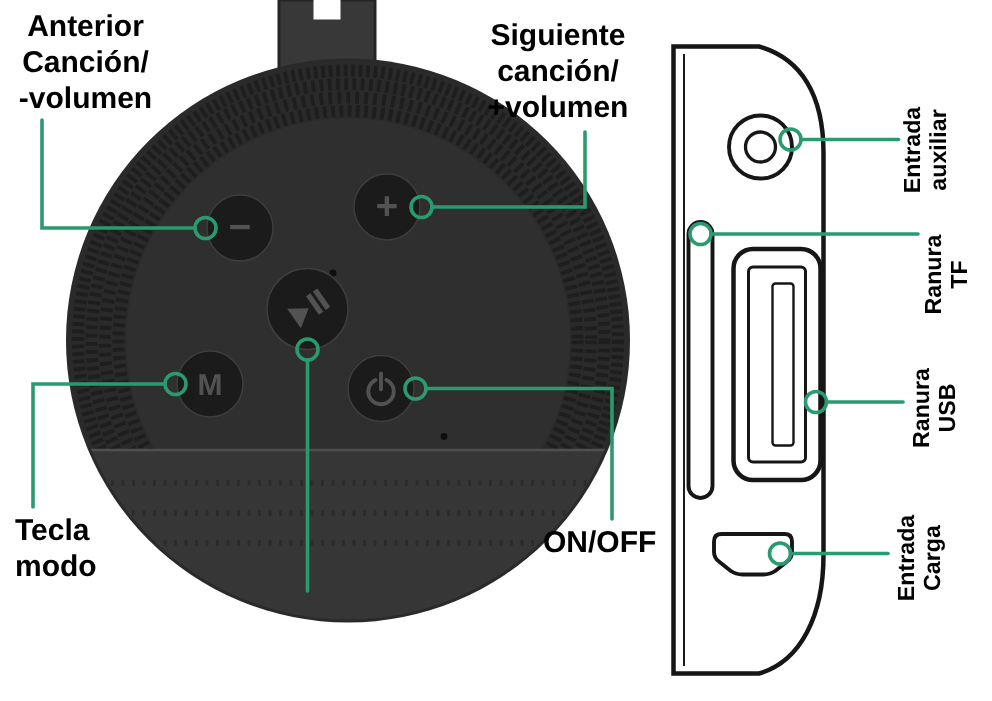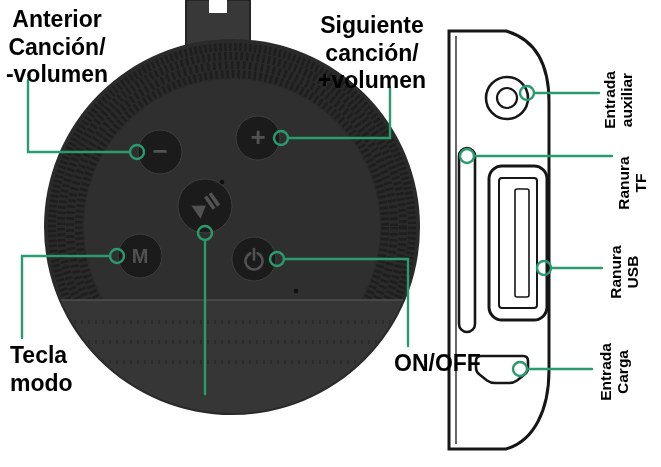--- a/index.html
+++ b/index.html
@@ -4,31 +4,31 @@
 <style>
   html, body { margin: 0; padding: 0; background: #ffffff; }
   .canvas {
     position: relative; width: 661px; height: 467px; background: #ffffff;
     overflow: hidden; font-family: "Liberation Sans", "DejaVu Sans", sans-serif;
   }
   .gfx { position: absolute; left: 0; top: 0; }
   .gfx text { font-family: "Liberation Sans", "DejaVu Sans", sans-serif; }
   .lbl {
     position: absolute; font-weight: bold; color: #000000;
-    white-space: pre-line; line-height: 1.2; font-size: 23px;
+    white-space: pre-line; line-height: 1.2; font-size: 20px;
   }
   .lbl-center { text-align: center; }
   .lbl-rot {
     font-size: 15.5px; line-height: 1.12; text-align: center;
     transform: translate(-50%, -50%) rotate(-90deg);
   }
   .lbl-prev   { left: 4px;   top: 6px;   width: 106px; }
   .lbl-next   { left: 314px; top: 12px;  width: 116px; }
   .lbl-mode   { left: 10px;  top: 342px; }
-  .lbl-onoff  { left: 362px; top: 350px; margin-left: 32px; }
+  .lbl-onoff  { left: 362px; top: 350px; }
   .lbl-play   { left: 179px; top: 397px; width: 58px; }
   .lbl-aux    { left: 618px; top: 100px; }
   .lbl-tf     { left: 632px; top: 183px; }
   .lbl-usb    { left: 624px; top: 272px; }
   .lbl-charge { left: 614px; top: 372px; }
 </style>
 </head>
 <body>
 
 <div class="canvas">

